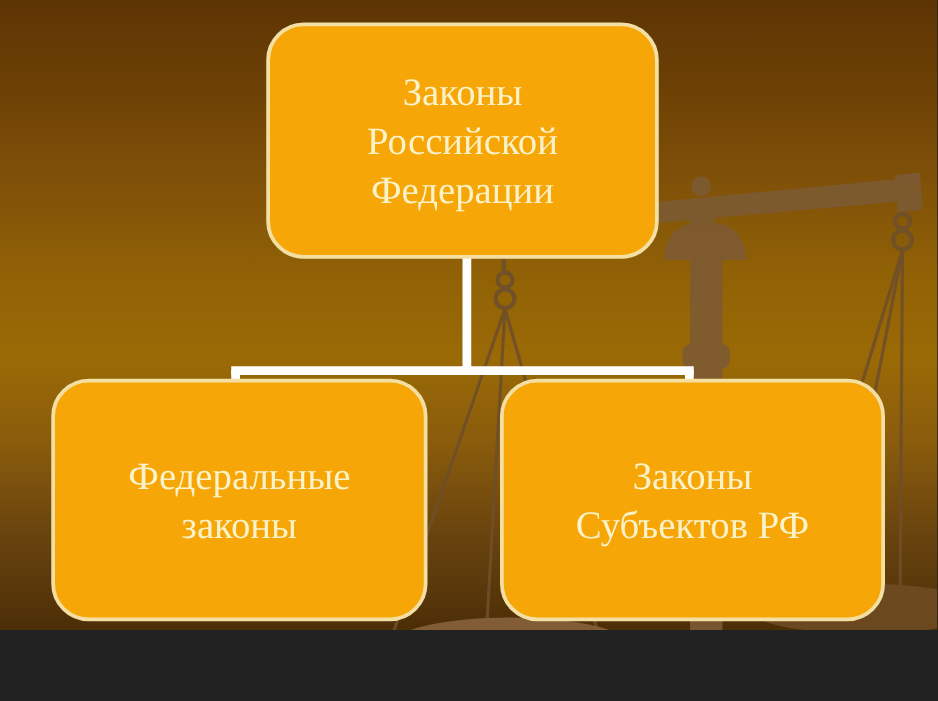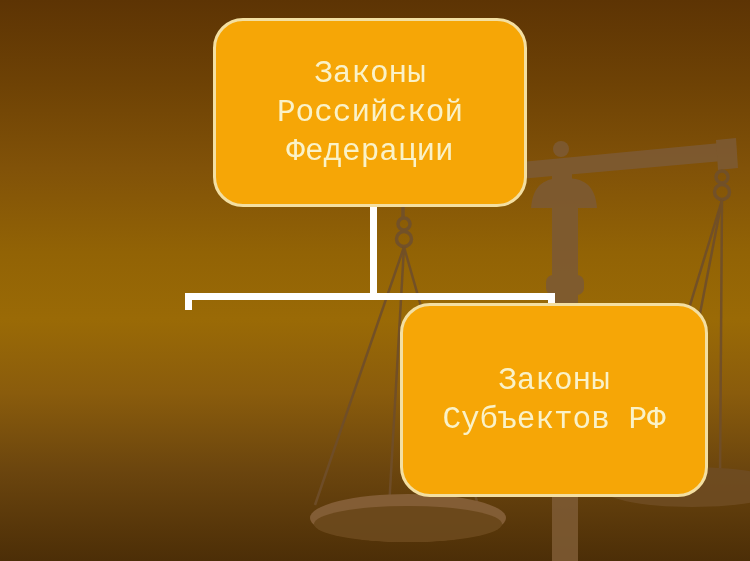--- a/index.html
+++ b/index.html
@@ -1,20 +1,20 @@
 <!DOCTYPE html>
 <html><head>
 <meta charset="utf-8">
 <style>
   html,body { margin:0; padding:0; background:#222; }
   .slide {
     position:relative;
-    width:750px; height:561px;
+    width:750px; height:504px;
     overflow:hidden;
-    font-family:Liberation Mono, monospace;
+    font-family:Liberation Serif, serif;
     background:linear-gradient(180deg,
       #5d3404 0%, #6e4205 15%, #815208 30%, #926305 45%,
       #9a6a06 57%, #8a5c0c 70%, #6b450e 84%, #4c2e07 100%);
   }
   .scales {
     position:absolute; left:0; top:0; width:750px; height:561px;
     z-index:1; opacity:0.9;
   }
   .connector {
     position:absolute; background:#ffffff; z-index:2;
@@ -80,19 +80,23 @@
   <div class="connector h-main"></div>
   <div class="connector drop-left"></div>
   <div class="connector drop-right"></div>
 
   <div class="node node-root">
     <span class="node-label">Законы
 Российской
 Федерации</span>
   </div>
 
+  <div class="node node-left">
+    <span class="node-label">Федеральные
+законы</span>
+  </div>
 
   <div class="node node-right">
     <span class="node-label">Законы
 Субъектов РФ</span>
   </div>
 
 </div>
 
 </body></html>

